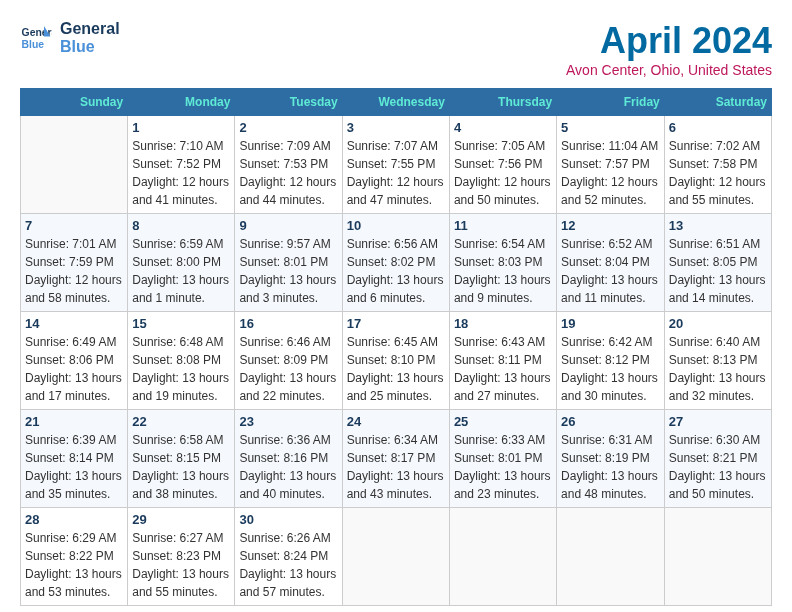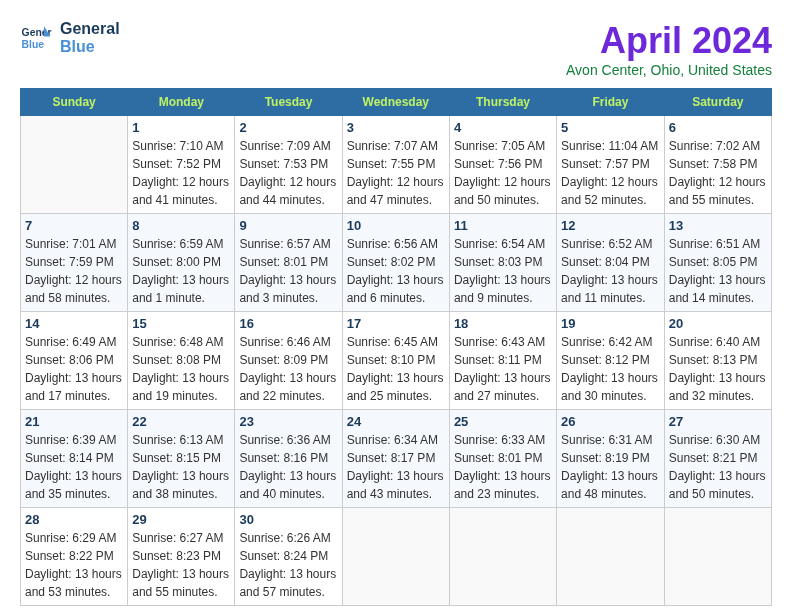--- a/index.html
+++ b/index.html
@@ -23,37 +23,37 @@
     .logo-icon {
       width: 32px;
       height: 32px;
       margin-right: 4px;
     }
     .title-area {
       text-align: right;
     }
     .month-title {
       font-size: 36px;
-      color: #6d28d9;
+      color: #0369a1;
       font-weight: bold;
     }
     .subtitle {
       font-size: 14px;
-      color: #15803d;
+      color: #be185d;
     }
     table {
       width: 100%;
       border-collapse: collapse;
       font-size: 11px;
     }
     thead th {
       background-color: #2e6da4;
-      color: #bef264;
+      color: #5eead4;
       padding: 6px 4px;
-      text-align: center;
+      text-align: right;
       font-size: 12px;
       font-weight: bold;
       border: 1px solid #2e6da4;
     }
     td {
       border: 1px solid #ccc;
       vertical-align: top;
       padding: 4px;
       min-height: 70px;
       background: #fff;
@@ -142,21 +142,21 @@
         <td>
           <span class="day-number">7</span>
           <div class="day-info"><span>Sunrise: 7:01 AM</span><br><span>Sunset: 7:59 PM</span><br><span>Daylight: 12 hours</span><br><span>and 58 minutes.</span></div>
         </td>
         <td>
           <span class="day-number">8</span>
           <div class="day-info"><span>Sunrise: 6:59 AM</span><br><span>Sunset: 8:00 PM</span><br><span>Daylight: 13 hours</span><br><span>and 1 minute.</span></div>
         </td>
         <td>
           <span class="day-number">9</span>
-          <div class="day-info"><span>Sunrise: 6:57 AM</span><br><span>Sunset: 8:01 PM</span><br><span>Daylight: 13 hours</span><br><span>and 3 minutes.</span></div>
+          <div class="day-info"><span>Sunrise: 9:57 AM</span><br><span>Sunset: 8:01 PM</span><br><span>Daylight: 13 hours</span><br><span>and 3 minutes.</span></div>
         </td>
         <td>
           <span class="day-number">10</span>
           <div class="day-info"><span>Sunrise: 6:56 AM</span><br><span>Sunset: 8:02 PM</span><br><span>Daylight: 13 hours</span><br><span>and 6 minutes.</span></div>
         </td>
         <td>
           <span class="day-number">11</span>
           <div class="day-info"><span>Sunrise: 6:54 AM</span><br><span>Sunset: 8:03 PM</span><br><span>Daylight: 13 hours</span><br><span>and 9 minutes.</span></div>
         </td>
         <td>
@@ -198,21 +198,21 @@
           <div class="day-info"><span>Sunrise: 6:40 AM</span><br><span>Sunset: 8:13 PM</span><br><span>Daylight: 13 hours</span><br><span>and 32 minutes.</span></div>
         </td>
       </tr>
       <tr>
         <td>
           <span class="day-number">21</span>
           <div class="day-info"><span>Sunrise: 6:39 AM</span><br><span>Sunset: 8:14 PM</span><br><span>Daylight: 13 hours</span><br><span>and 35 minutes.</span></div>
         </td>
         <td>
           <span class="day-number">22</span>
-          <div class="day-info"><span>Sunrise: 6:13 AM</span><br><span>Sunset: 8:15 PM</span><br><span>Daylight: 13 hours</span><br><span>and 38 minutes.</span></div>
+          <div class="day-info"><span>Sunrise: 6:58 AM</span><br><span>Sunset: 8:15 PM</span><br><span>Daylight: 13 hours</span><br><span>and 38 minutes.</span></div>
         </td>
         <td>
           <span class="day-number">23</span>
           <div class="day-info"><span>Sunrise: 6:36 AM</span><br><span>Sunset: 8:16 PM</span><br><span>Daylight: 13 hours</span><br><span>and 40 minutes.</span></div>
         </td>
         <td>
           <span class="day-number">24</span>
           <div class="day-info"><span>Sunrise: 6:34 AM</span><br><span>Sunset: 8:17 PM</span><br><span>Daylight: 13 hours</span><br><span>and 43 minutes.</span></div>
         </td>
         <td>

